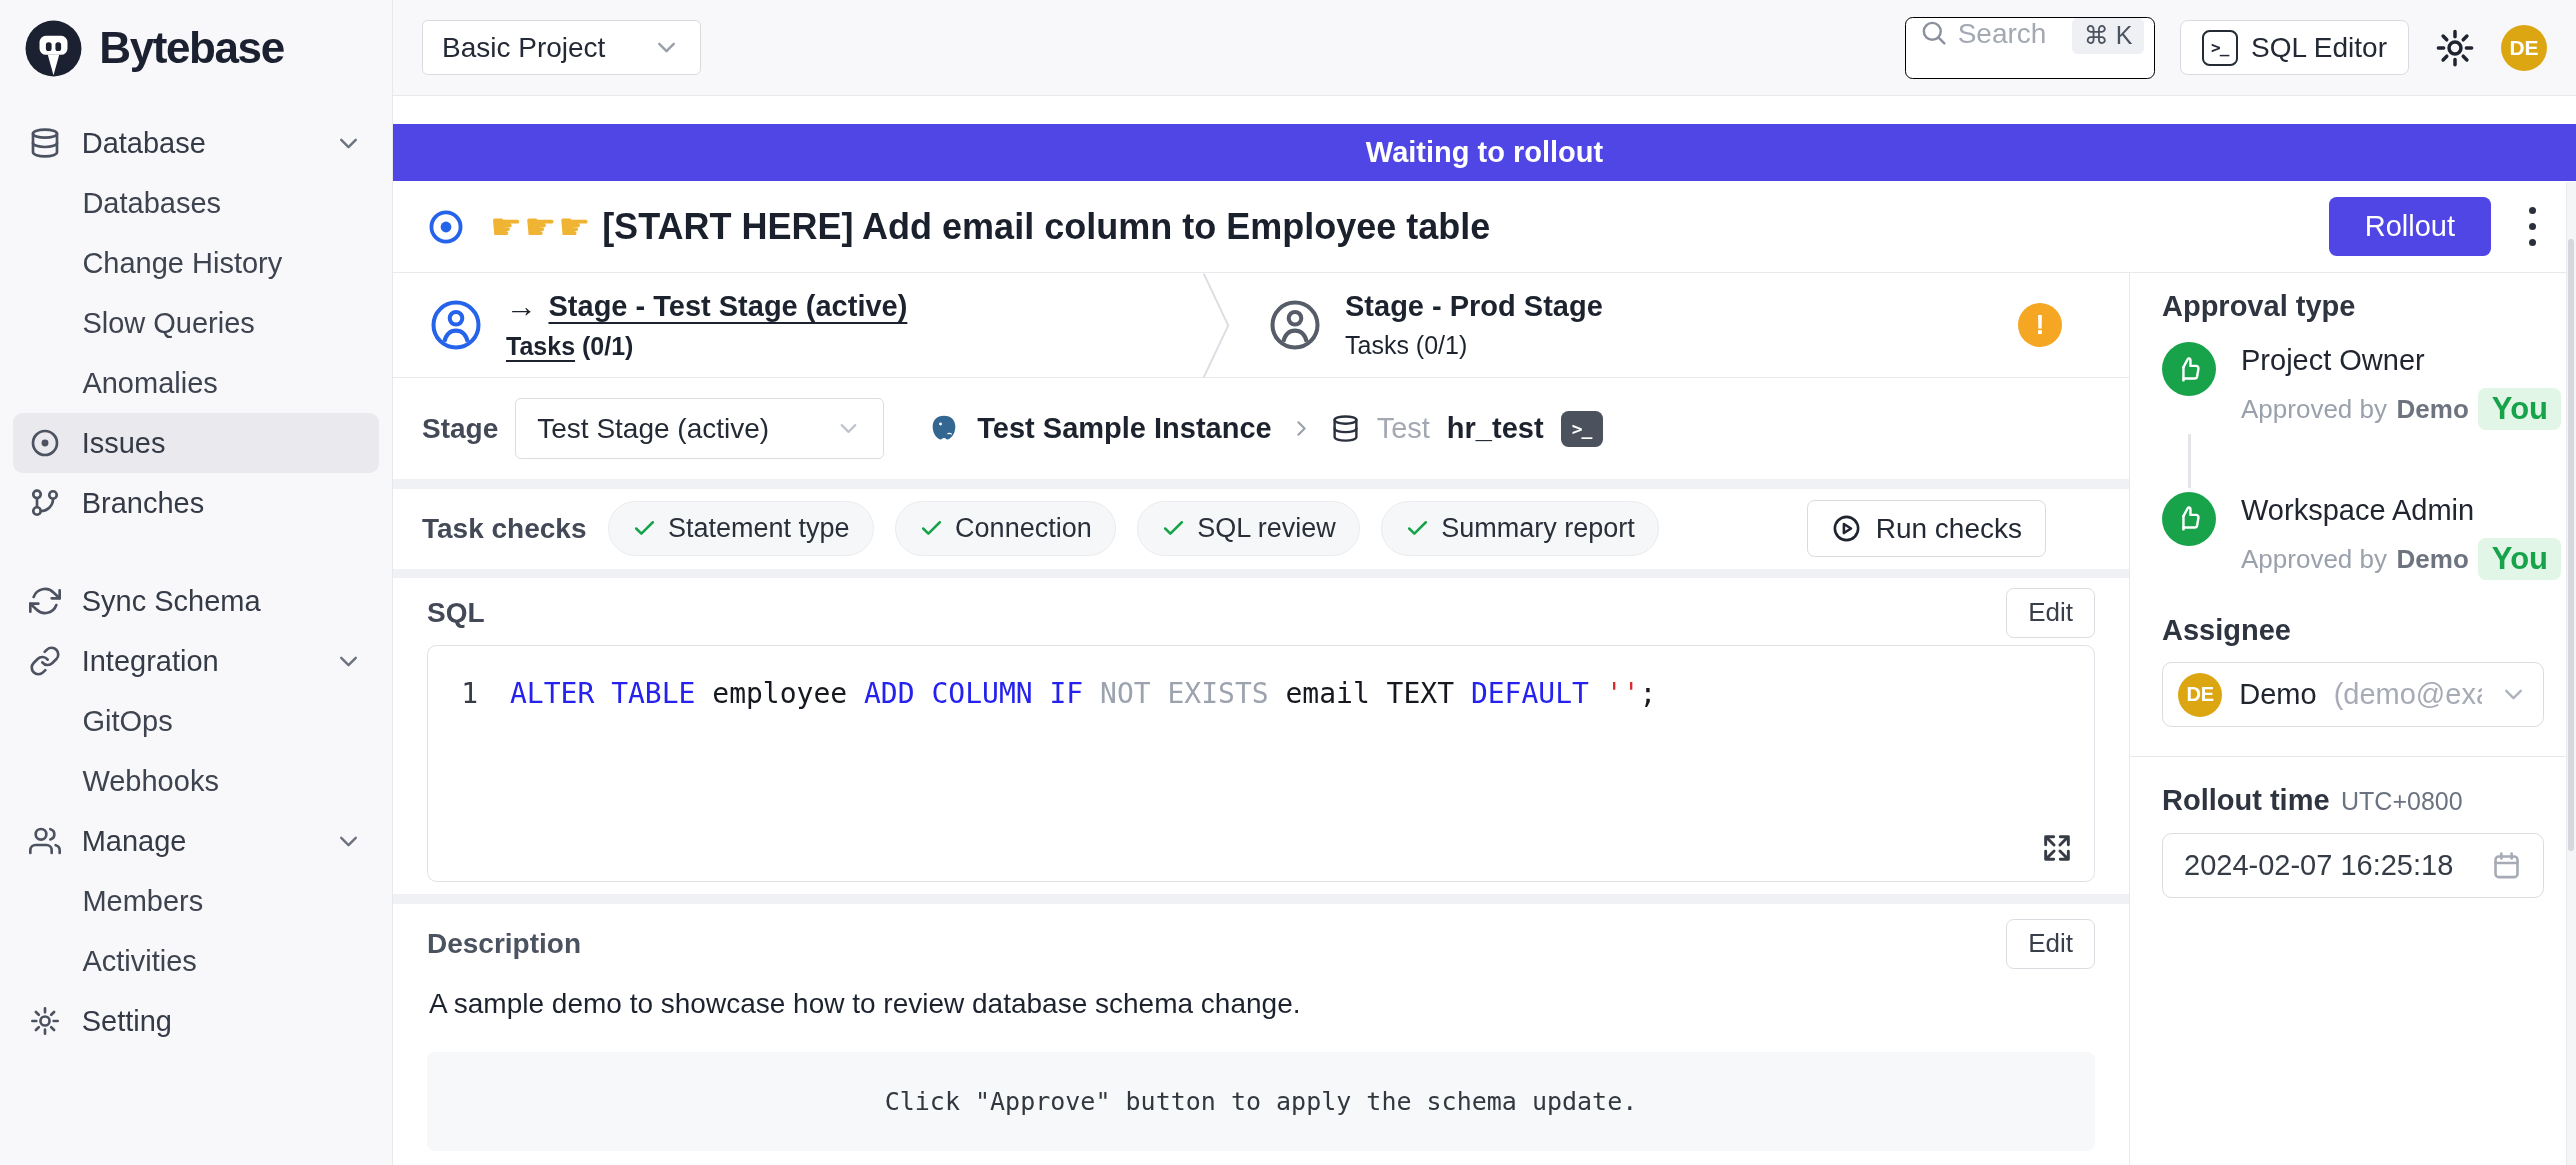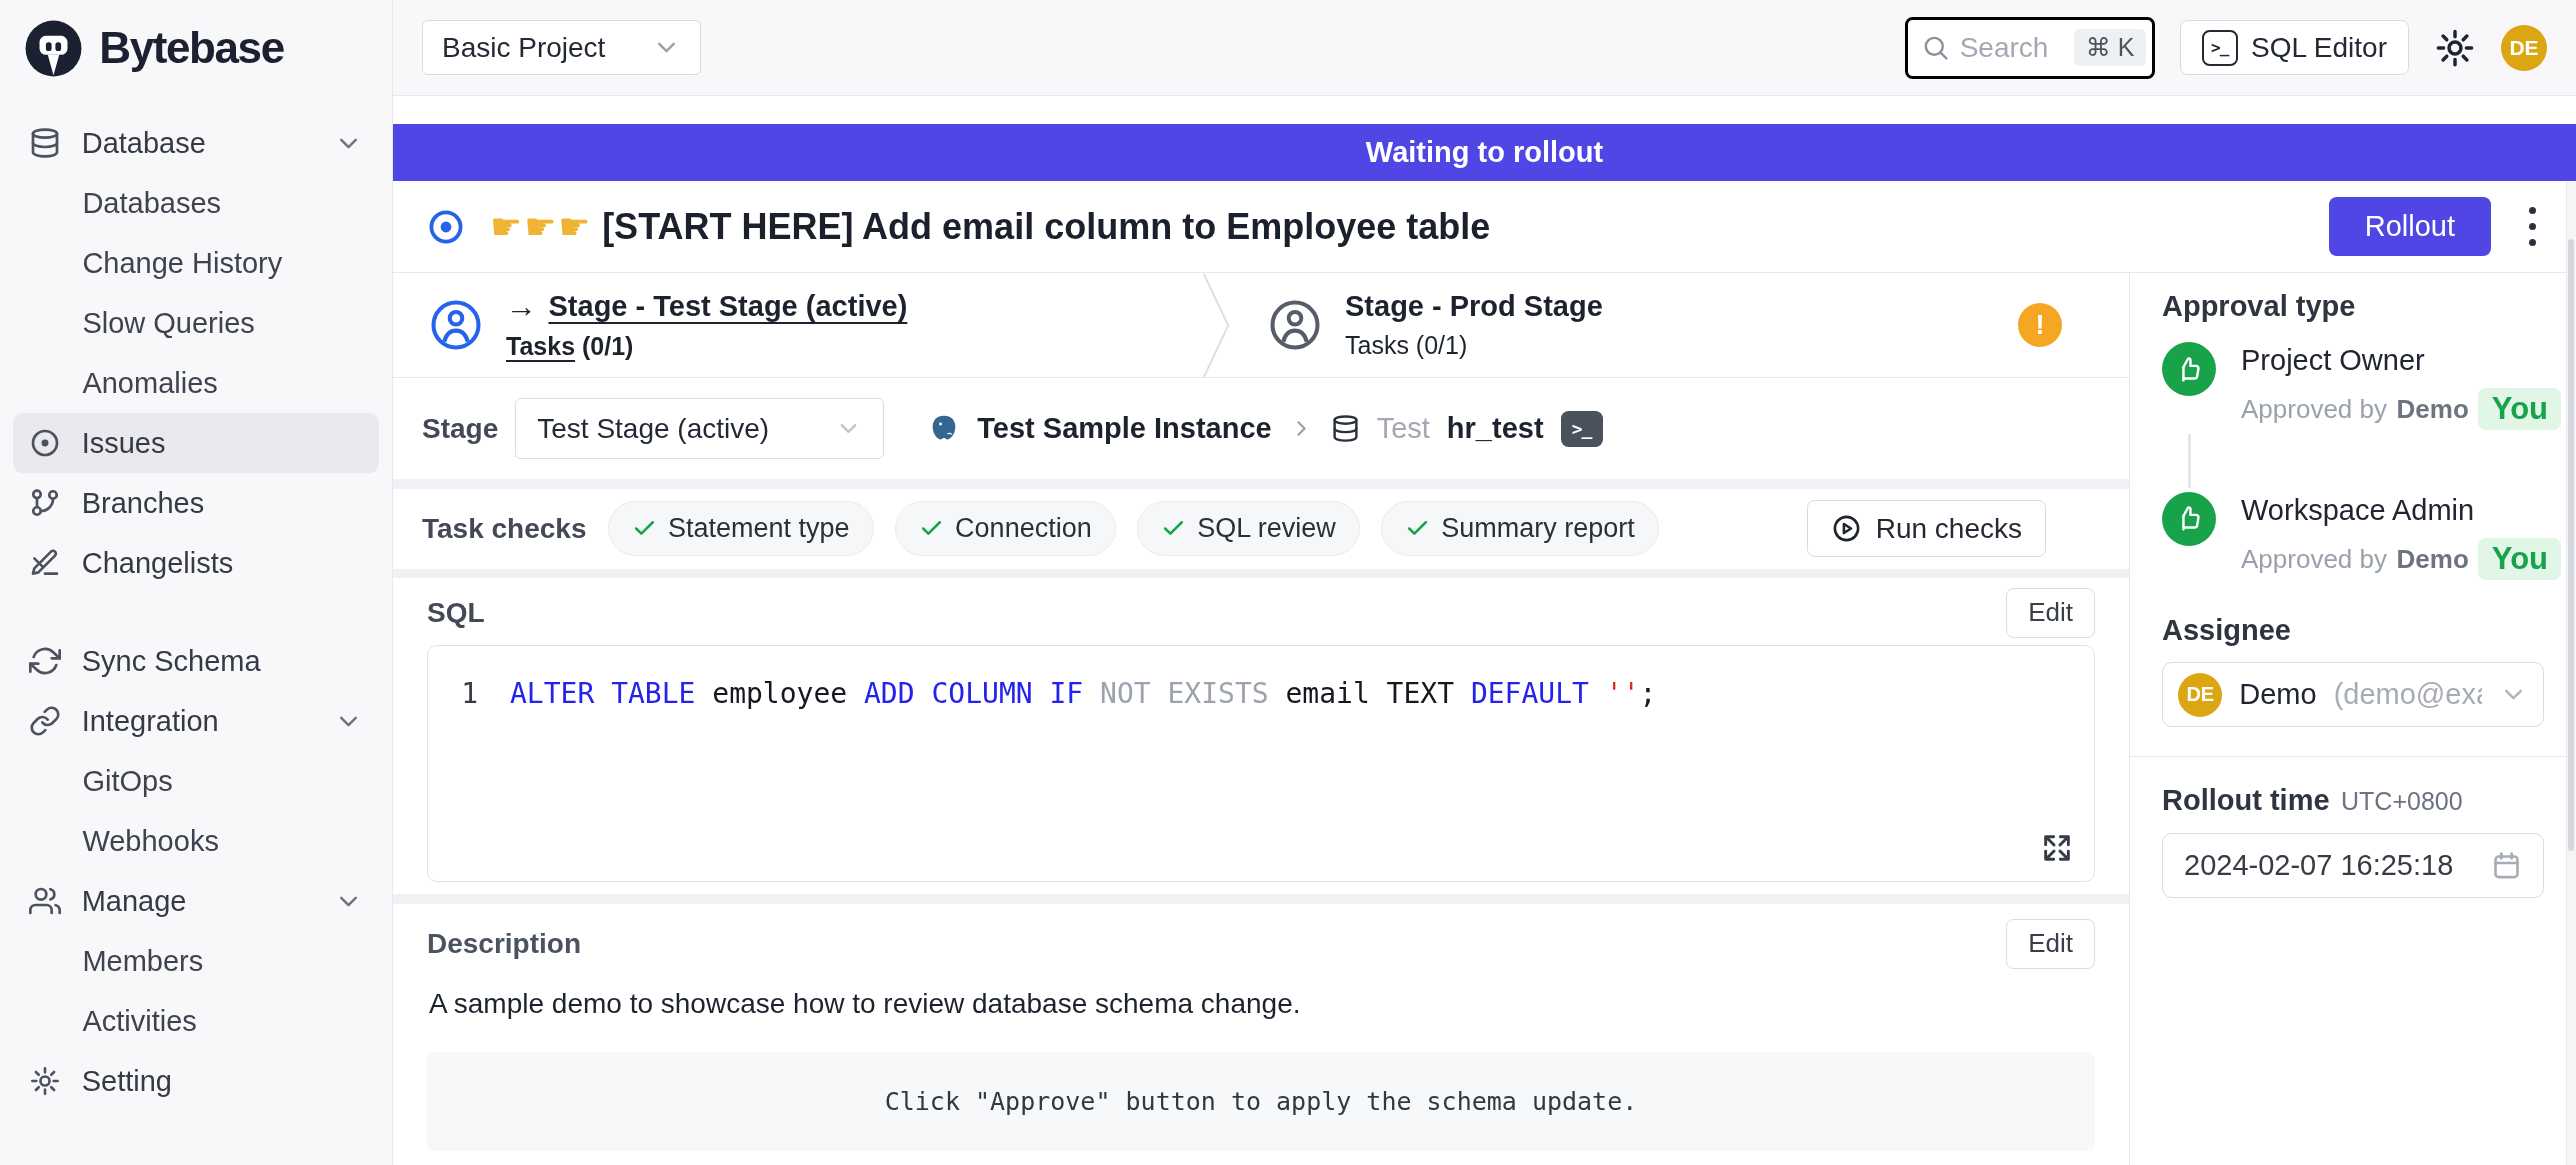--- a/index.html
+++ b/index.html
@@ -20,21 +20,21 @@
   .nav-item.child .nlabel { font-weight:400; color:#3e4350; }
   .nav-item .chev { margin-left:auto; width:29px; height:29px; color:#6c727e; }
   .nav-item.active { background:#e9e9ee; }
   .nav-gap { height:38px; }
 
   
   .topbar { position:absolute; left:393px; top:0; width:2183px; height:96px; background:#f8f8fa; border-bottom:1px solid #e7e8ec; display:flex; align-items:center; padding:0 29px; }
   .proj-select { width:279px; height:55px; background:#fff; border:1px solid #d8dade; border-radius:5.7px; display:flex; align-items:center; padding:0 19px; font-size:28px; color:#242a35; cursor:pointer; }
   .proj-select .chev { margin-left:auto; width:29px; height:29px; color:#9aa0ab; }
   .topbar-right { margin-left:auto; display:flex; align-items:center; gap:25px; }
-  .searchbox { width:250px; height:62px; background:#fff; border:3px solid #000000; border-radius:7.6px; display:flex; align-items:center; padding:0 13.4px; gap:9.6px; }
+  .searchbox { width:250px; height:62px; background:#fff; border:1px solid #000000; border-radius:7.6px; display:flex; align-items:flex-start; padding:0 13.4px; gap:9.6px; }
   .searchbox input { border:none; outline:none; width:105px; font-size:28px; color:#3e4350; font-family:"Liberation Sans",sans-serif; background:transparent; }
   .searchbox input::placeholder { color:#a3a8b3; }
   .kbd { background:#eef0f3; border-radius:5.7px; padding:3.8px 11.5px; font-size:25px; color:#4b5260; white-space:nowrap; }
   .sql-editor-btn { height:55px; background:#fff; border:1px solid #d8dade; border-radius:7.6px; display:flex; align-items:center; gap:13.4px; padding:0 21px; font-size:28px; font-weight:500; color:#242a35; cursor:pointer; }
   .term-chip-sm { width:36px; height:36px; border:2.9px solid #242a35; border-radius:7.6px; color:#242a35; font-family:"DejaVu Sans Mono",monospace; font-size:16px; font-weight:bold; display:flex; align-items:center; justify-content:center; letter-spacing:-1px; }
   .gear-btn { width:42px; height:42px; color:#1f2430; cursor:pointer; }
   .avatar { width:46px; height:46px; border-radius:50%; background:#dca613; color:#fff; font-size:21px; font-weight:700; display:flex; align-items:center; justify-content:center; cursor:pointer; }
 
   
   .main { position:absolute; left:393px; top:97px; width:2183px; height:1069px; background:#fff; }
@@ -192,30 +192,20 @@
             <line x1="6" y1="8.5" x2="6" y2="15"></line>
             <circle cx="18" cy="6" r="2.8"></circle>
             <circle cx="6" cy="18" r="2.8"></circle>
             <circle cx="6" cy="5.5" r="2.8"></circle>
             <path d="M18 9a9 9 0 0 1-9 9"></path>
           </svg>
       </span>
       <span class="nlabel">Branches</span>
     </div>
 
-    <div class="nav-item">
-      <span class="ic nico">
-        <svg viewBox="0 0 24 24" width="32" height="32" fill="none" stroke="currentColor" stroke-width="2" stroke-linecap="round" stroke-linejoin="round">
-            <path d="M12 20h9"></path>
-            <path d="M16.5 3.5a2.12 2.12 0 0 1 3 3L7 19l-4 1 1-4 12.5-12.5z"></path>
-            <path d="M4 8.5l6 6"></path>
-          </svg>
-      </span>
-      <span class="nlabel">Changelists</span>
-    </div>
 
     <div class="nav-gap"></div>
 
     <div class="nav-item">
       <span class="ic nico">
         <svg viewBox="0 0 24 24" width="32" height="32" fill="none" stroke="currentColor" stroke-width="2" stroke-linecap="round" stroke-linejoin="round">
             <polyline points="23 4 23 10 17 10"></polyline>
             <polyline points="1 20 1 14 7 14"></polyline>
             <path d="M3.51 9a9 9 0 0 1 14.85-3.36L23 10M1 14l4.64 4.36A9 9 0 0 0 20.49 15"></path>
           </svg>

